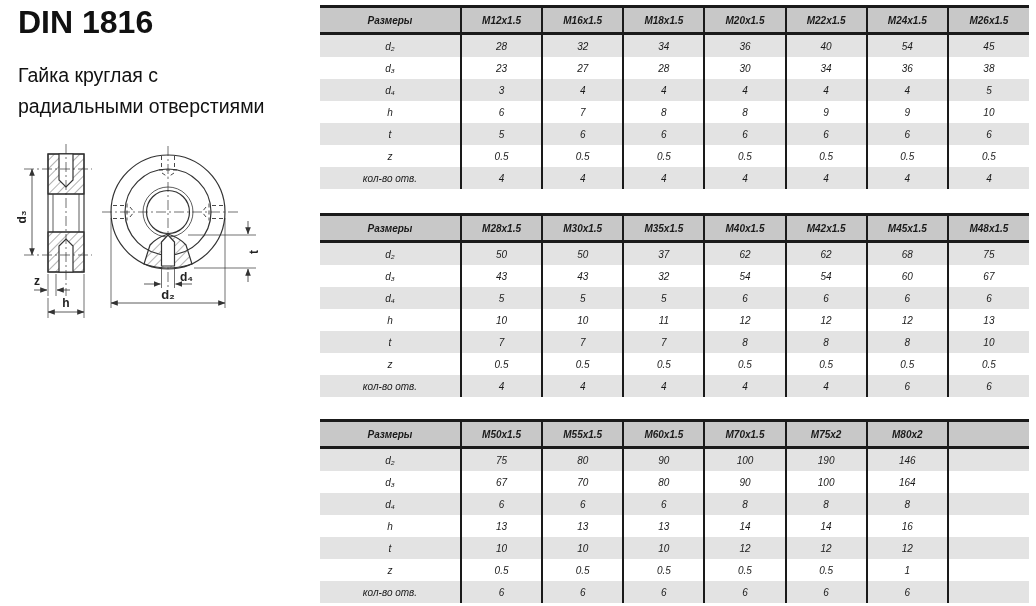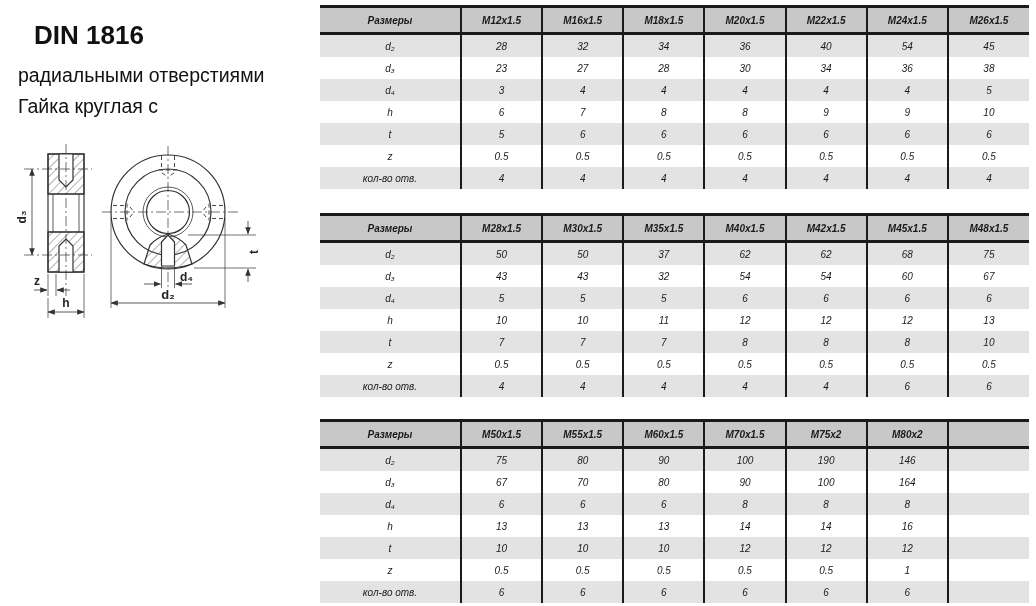--- a/index.html
+++ b/index.html
@@ -6,22 +6,22 @@
     --header-bg:#c8c8c8; --row-alt-bg:#e3e3e3; --row-bg:#ffffff;
     --border:#1a1a1a; --text:#1a1a1a; --line:#333333;
   }
   html,body{margin:0;padding:0;background:#fff;}
   .page{
     position:relative; width:1036px; height:606px; background:#fff;
     font-family:"Liberation Sans","DejaVu Sans",sans-serif; color:var(--text);
     overflow:hidden;
   }
   .title{
-    position:absolute; left:18px; top:4px; margin:16px;
-    font-size:26px; font-weight:bold; color:#111;
+    position:absolute; left:18px; top:4px; margin:0;
+    font-size:32px; font-weight:bold; color:#111;
   }
   .subtitle{
     position:absolute; left:18px; top:60px;
     font-size:19.5px; line-height:31px; color:#111;
   }
   .subtitle span{display:block;}
   .drawing{position:absolute; left:2px; top:138px;}
   table.spec{
     position:absolute; left:320px; width:709px;
     border-collapse:collapse; table-layout:fixed;
@@ -41,22 +41,22 @@
   #t0{top:5px;} #t1{top:213px;} #t2{top:419px;}
 </style>
 </head>
 <body>
 
 <div class="page">
 
   <h1 class="title">DIN 1816</h1>
 
   <div class="subtitle">
+    <span>Гайка круглая с</span>
     <span>радиальными отверстиями</span>
-    <span>Гайка круглая с</span>
   </div>
 
   <svg class="drawing" width="308" height="192" viewBox="0 0 308 192">
     <defs>
       <pattern id="hatch" width="6" height="6" patternUnits="userSpaceOnUse" patternTransform="rotate(45)">
         <line x1="0" y1="0" x2="0" y2="6" stroke="#666" stroke-width="1"></line>
       </pattern>
       <marker id="arr" markerWidth="9" markerHeight="7" refX="8.5" refY="3.5" orient="auto-start-reverse">
         <path d="M0,0 L9,3.5 L0,7 Z" fill="#333"></path>
       </marker>

